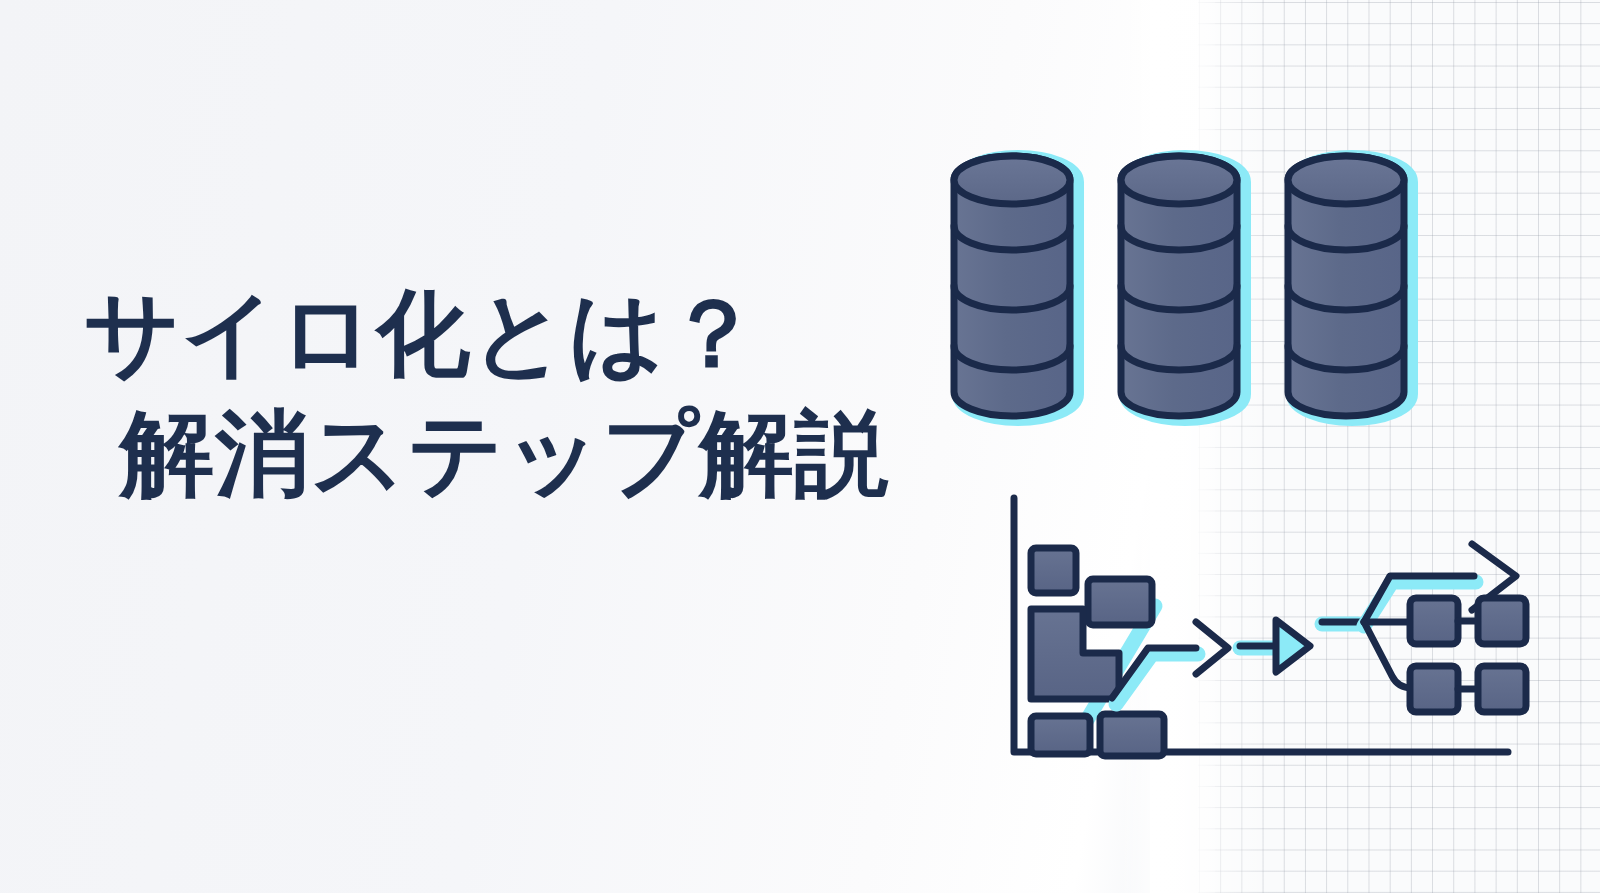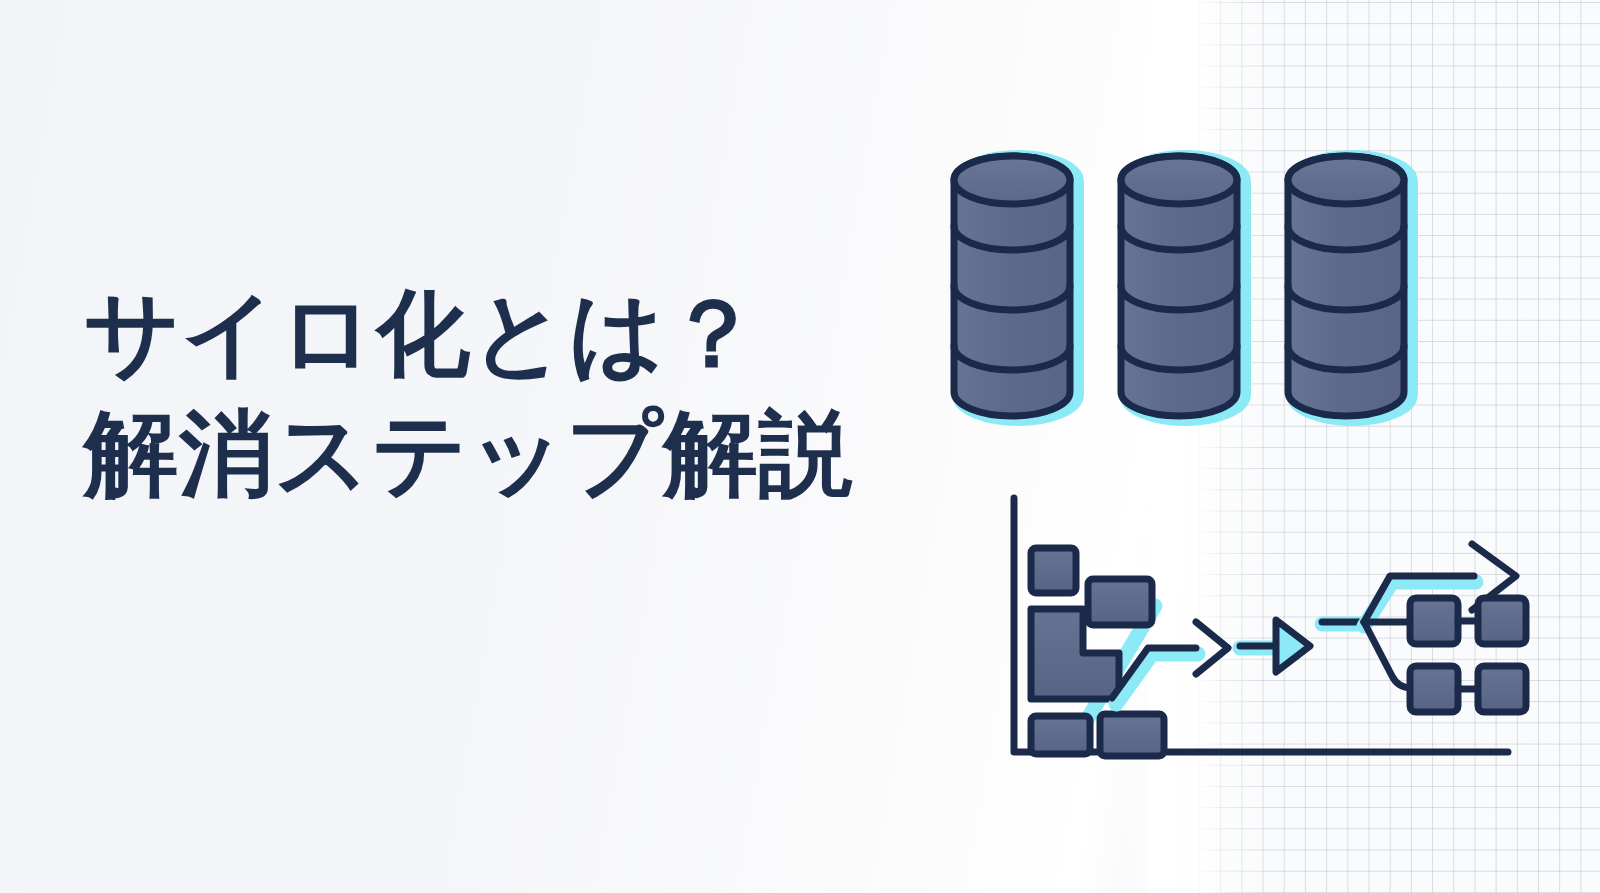--- a/index.html
+++ b/index.html
@@ -78,20 +78,21 @@
     letter-spacing: 0.012em;
     line-height: 1.02;
     white-space: nowrap;
   }
   .title-line-1 {
     font-size: 94px;
     margin-bottom: 24px;
   }
   .title-line-2 {
     font-size: 94px;
+    margin-left: 36px;
   }
 
   
   .illustration {
     position: absolute;
     left: 940px;
     top: 120px;
     width: 600px;
     height: 680px;
   }

